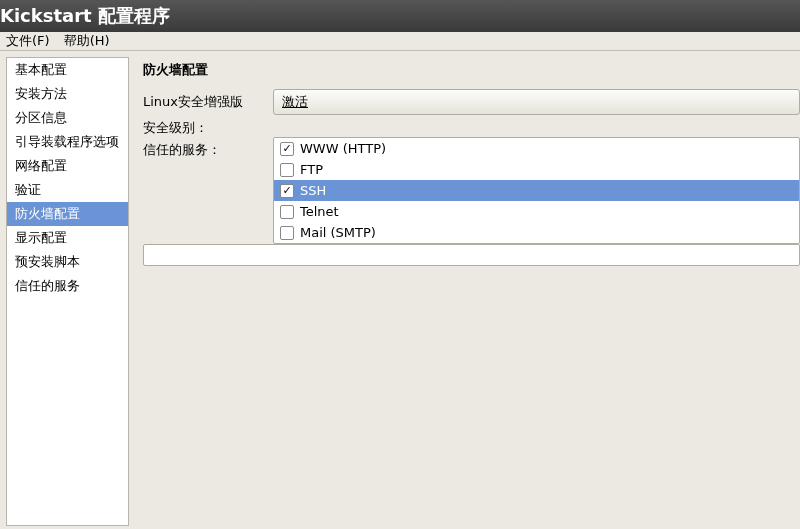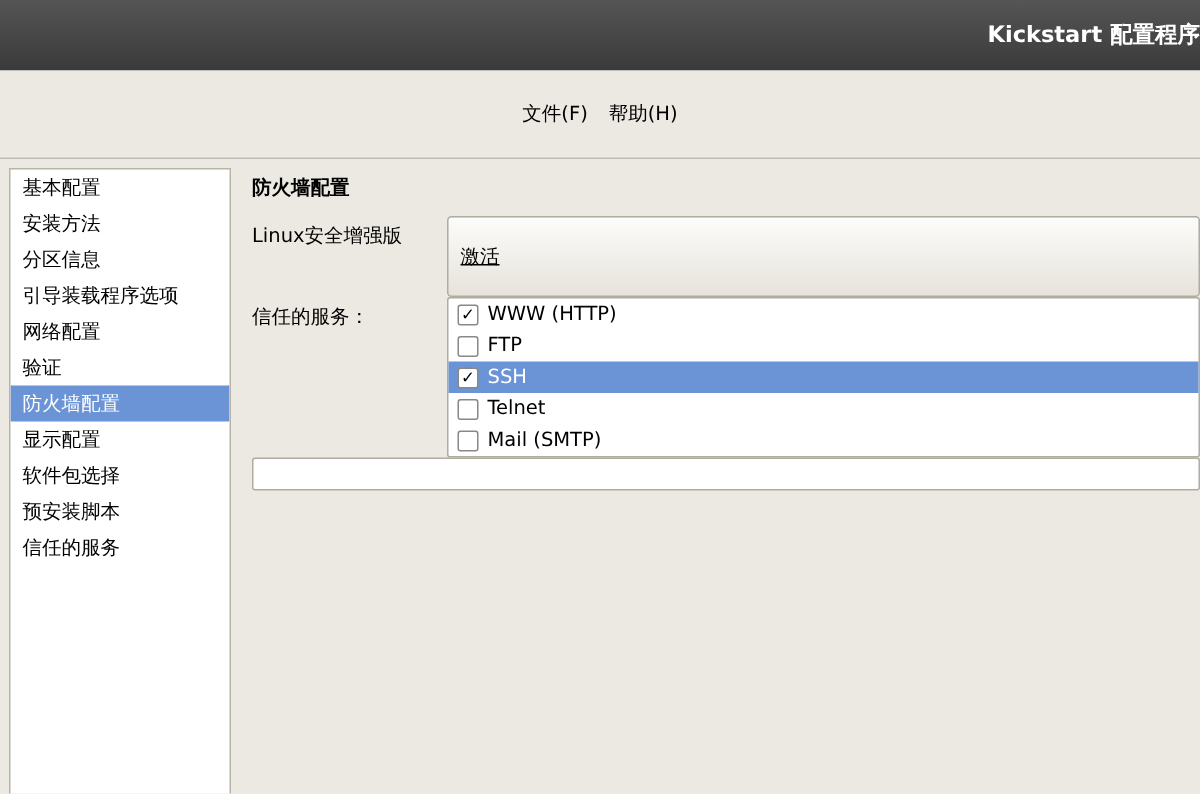--- a/index.html
+++ b/index.html
@@ -8,41 +8,40 @@
       font-size: 13px;
       background: #ece9e2;
       width: 800px;
       height: 529px;
       overflow: hidden;
     }
     .titlebar {
       background: linear-gradient(to bottom, #555, #3a3a3a);
       color: #fff;
       font-weight: bold;
-      text-align: right;
-      padding: 14px 0;
-      font-size: 15px;
+      text-align: left;
+      padding: 4px 0;
+      font-size: 18px;
     }
     .menubar {
       background: #ece9e2;
       border-bottom: 1px solid #c0bcb4;
-      padding: 20px 6px;
+      padding: 0 6px;
       display: flex;
       gap: 14px;
-      justify-content: center;
     }
     .menubar span {
       cursor: pointer;
     }
     .main {
       display: flex;
       height: calc(100% - 48px);
     }
     .sidebar {
-      width: 148px;
+      width: 123px;
       background: #fff;
       border: 1px solid #b8b4aa;
       margin: 6px 0 6px 6px;
       overflow: hidden;
     }
     .sidebar-item {
       padding: 3px 8px;
       cursor: pointer;
       color: #000;
       white-space: nowrap;
@@ -68,21 +67,21 @@
       width: 130px;
       padding-top: 4px;
     }
     .form-control {
       flex: 1;
     }
     .dropdown {
       background: linear-gradient(to bottom, #fcfcfa, #e6e3db);
       border: 1px solid #b0aca2;
       border-radius: 3px;
-      padding: 17px 8px;
+      padding: 3px 8px;
       cursor: pointer;
       min-height: 22px;
       width: 100%;
       text-decoration: underline;
     }
     .services-box {
       background: #fff;
       border: 1px solid #b0aca2;
       border-radius: 2px;
       width: 100%;
@@ -137,38 +136,38 @@
 
   <div class="sidebar" id="sidebar">
       <div class="sidebar-item"><span>基本配置</span></div>
       <div class="sidebar-item"><span>安装方法</span></div>
       <div class="sidebar-item"><span>分区信息</span></div>
       <div class="sidebar-item"><span>引导装载程序选项</span></div>
       <div class="sidebar-item"><span>网络配置</span></div>
       <div class="sidebar-item"><span>验证</span></div>
       <div class="sidebar-item selected"><span>防火墙配置</span></div>
       <div class="sidebar-item"><span>显示配置</span></div>
-      <div class="sidebar-item"><span>软件包选择</span></div>
       <div class="sidebar-item"><span>预安装脚本</span></div>
       <div class="sidebar-item"><span>信任的服务</span></div>
     </div>
 
   <div class="content">
     <div class="content-title">防火墙配置</div>
 
     <div class="form-row">
       <div class="form-label">Linux安全增强版</div>
       <div class="form-control">
         <div class="dropdown">
           <span>激活</span>
         </div>
       </div>
     </div>
 
     <div class="form-row">
+      <div class="form-label">安全级别：</div>
     </div>
 
     <div class="form-row">
       <div class="form-label">信任的服务：</div>
       <div class="form-control">
         <div class="services-box" id="services">
             <div class="service-row">
               <span class="checkbox">✓</span>
               <span>WWW (HTTP)</span>
             </div>

